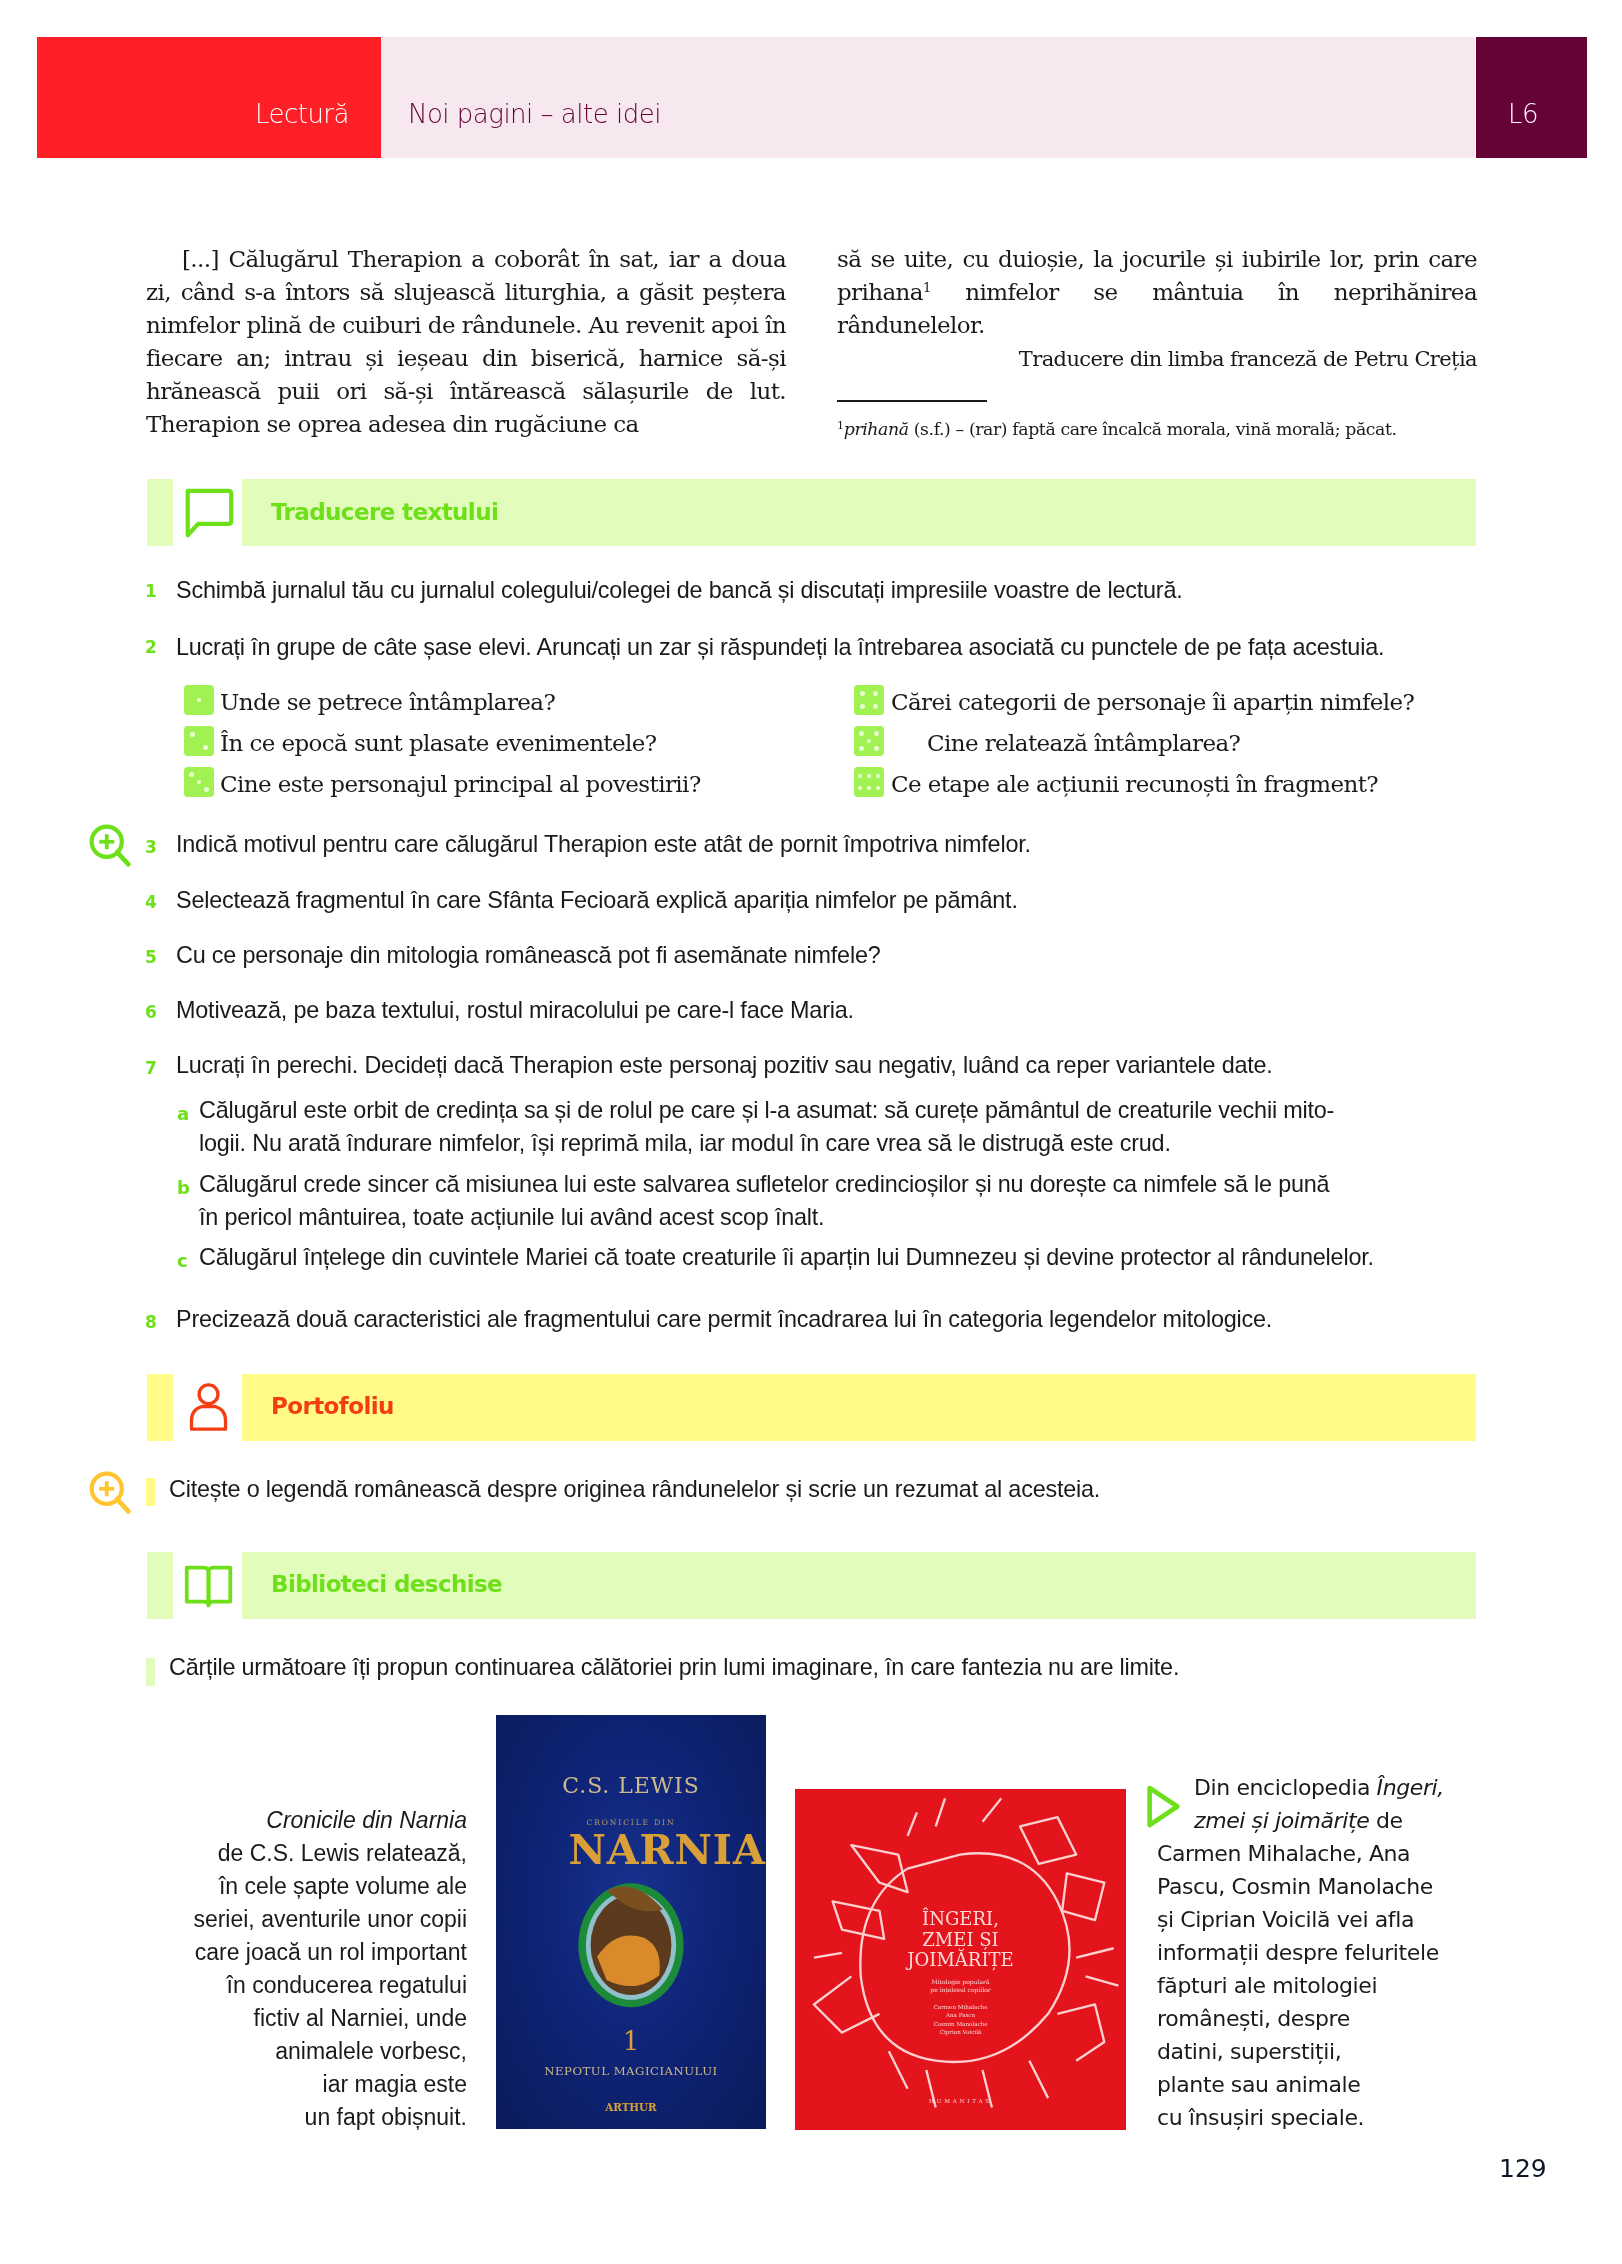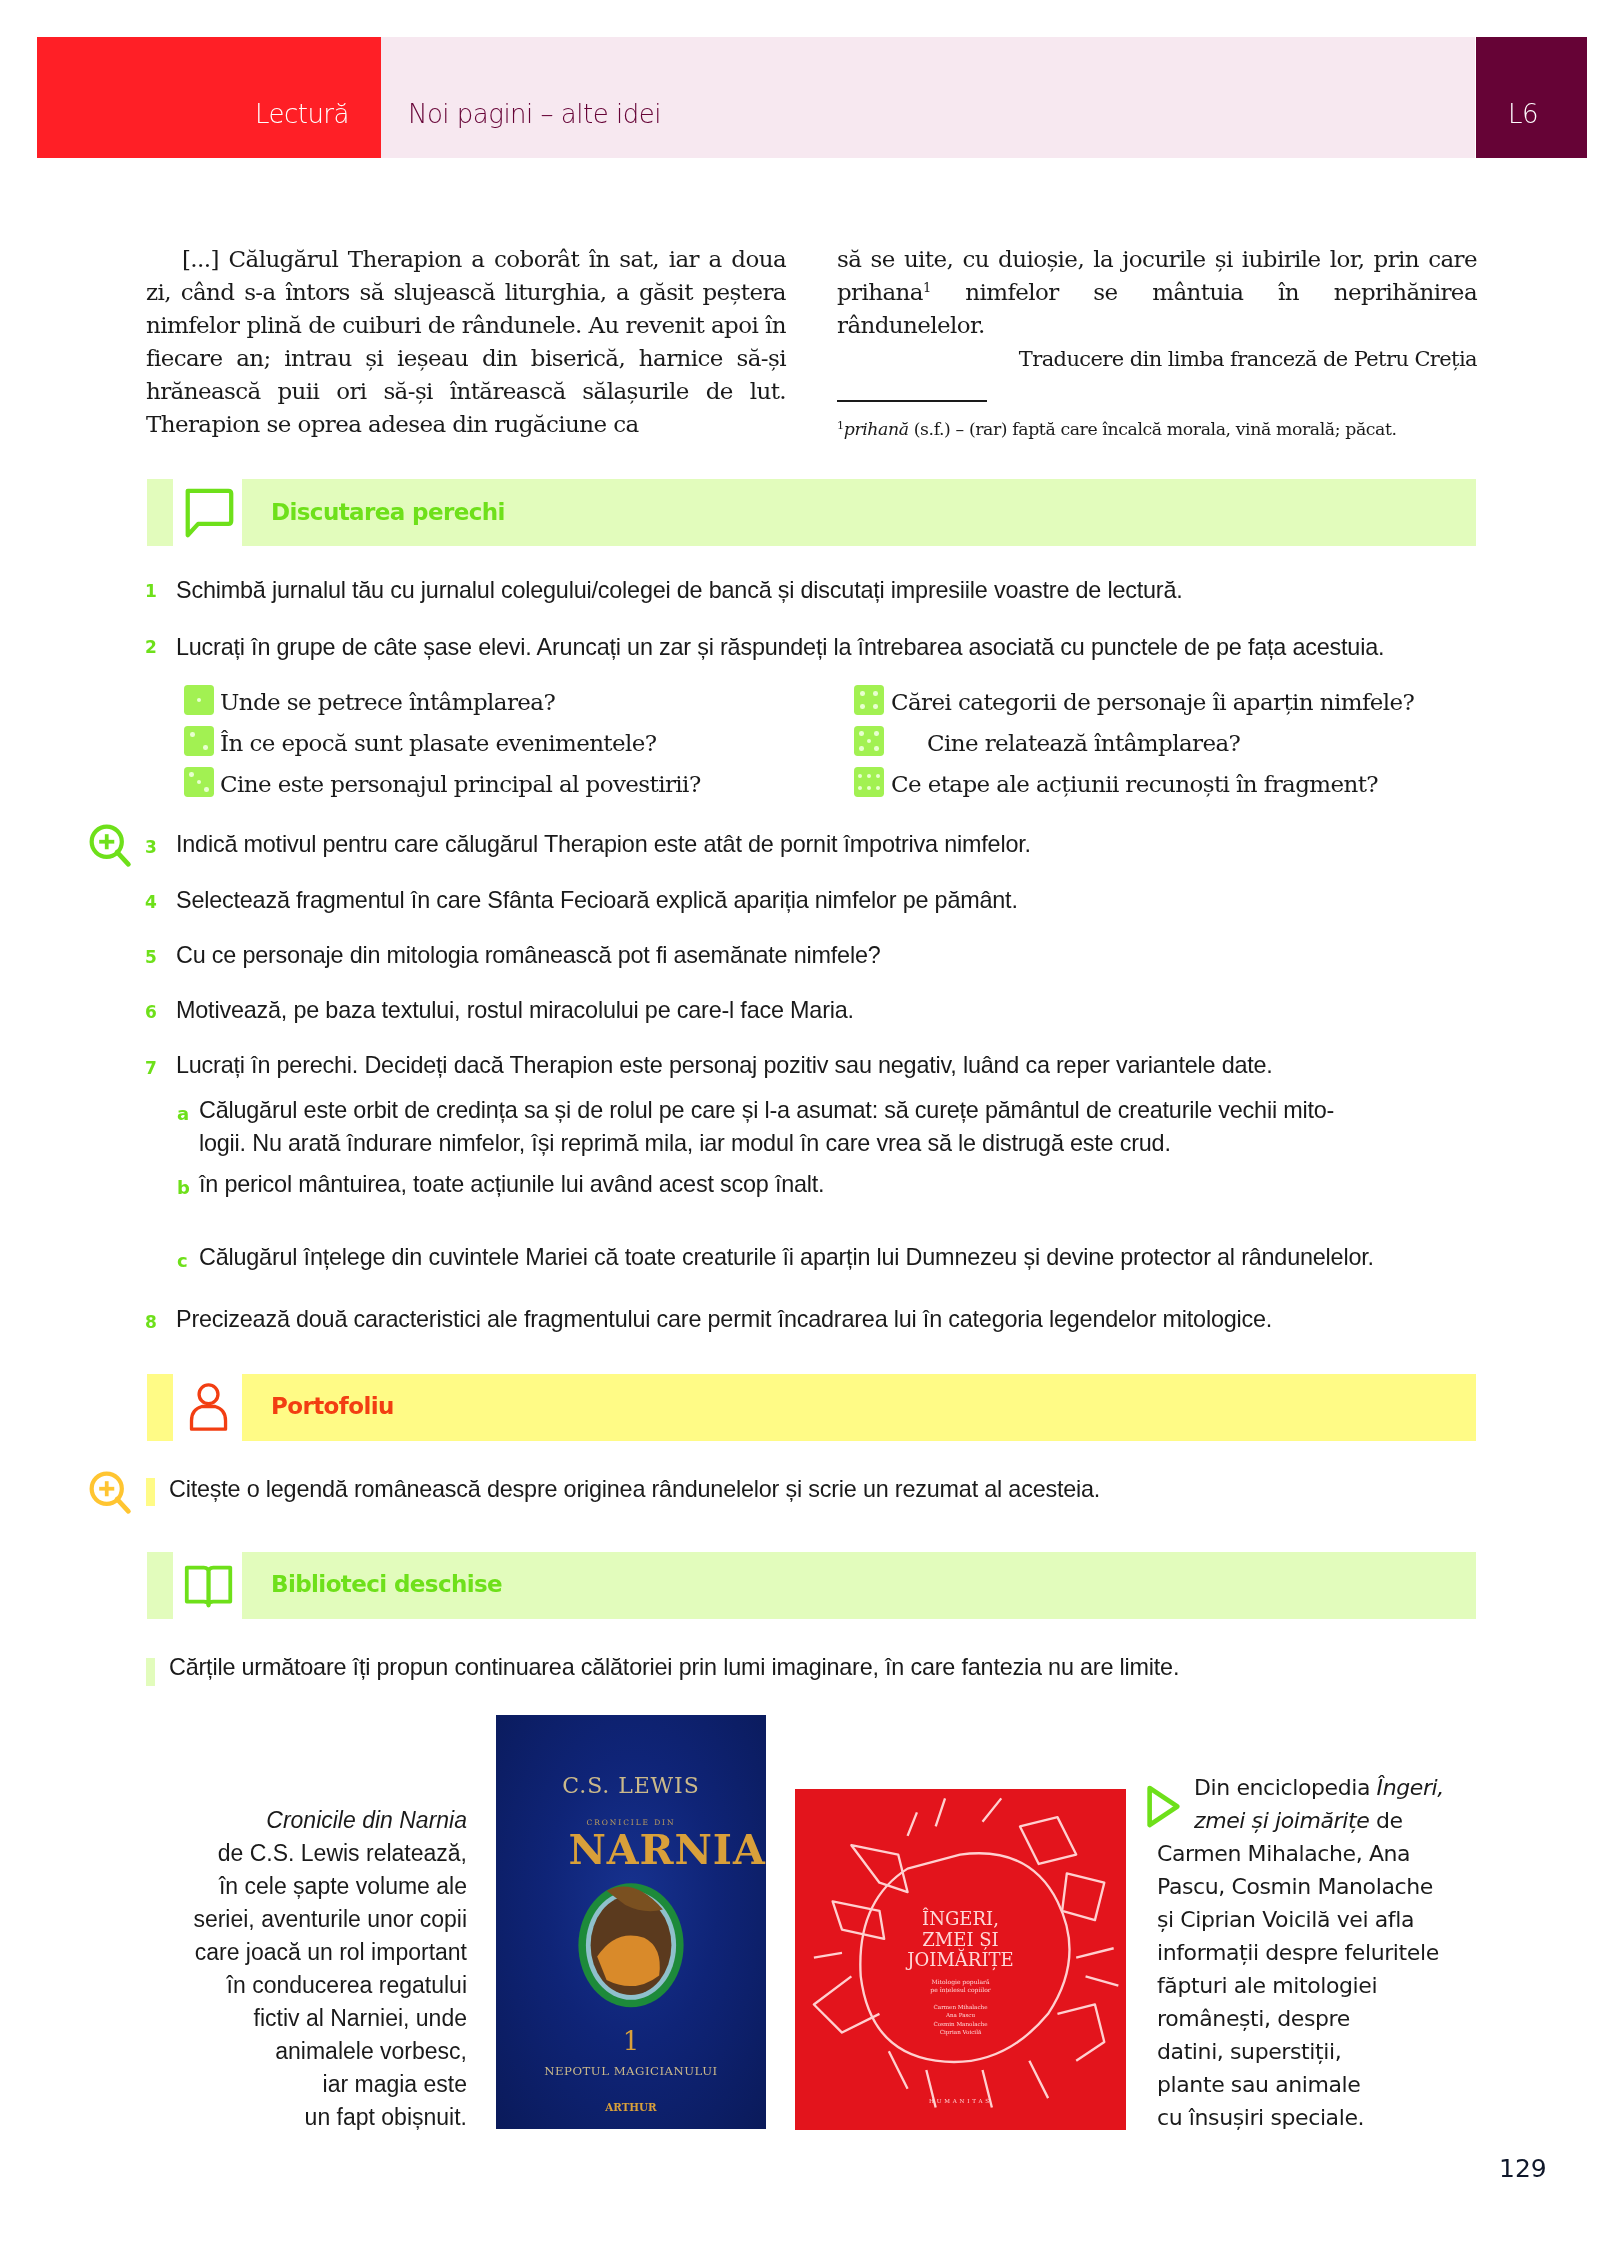--- a/index.html
+++ b/index.html
@@ -87,21 +87,21 @@
 </div>
 <div class="abs serif" id="translator">Traducere din limba franceză de Petru Creția</div>
 <div class="abs" id="fn-rule"></div>
 <div class="abs" id="footnote"><sup>1</sup><i>prihană</i><span> (s.f.) – (rar) faptă care încalcă morala, vină morală; păcat.</span></div>
 
 <div class="band-stub green-band" style="top:479px;"></div>
 <div class="band-main green-band" style="top:479px;"></div>
 <svg class="band-icon" style="top:487px;" viewBox="0 0 55 55">
   <path d="M5 4 H48 Q51 4 51 7 V36 Q51 39 48 39 H16 L5 51 Z" fill="none" stroke="#6ee01a" stroke-width="4.5" stroke-linejoin="round"></path>
 </svg>
-<div class="band-title green-title" style="top:498px;">Discutarea perechi</div>
+<div class="band-title green-title" style="top:498px;">Traducere textului</div>
 
 <span class="qnum" style="top:581px;">1</span>
 <div class="q sans" style="top:574px;">Schimbă jurnalul tău cu jurnalul colegului/colegei de bancă și discutați impresiile voastre de lectură.</div>
 <span class="qnum" style="top:637px;">2</span>
 <div class="q sans" style="top:631px;">Lucrați în grupe de câte șase elevi. Aruncați un zar și răspundeți la întrebarea asociată cu punctele de pe fața acestuia.</div>
 
 <div id="dice-container">
     <div class="die" style="left: 184px; top: 685px;">
       <span class="pip" style="left: 12.6px; top: 12.6px;"></span>
     </div>
@@ -161,20 +161,21 @@
 <span class="qnum" style="top:1058px;">7</span>
 <div class="q sans" style="top:1049px;">Lucrați în perechi. Decideți dacă Therapion este personaj pozitiv sau negativ, luând ca reper variantele date.</div>
 
 <span class="subletter" style="top:1103px;">a</span>
 <div class="sub sans" style="top:1094px;">
   <div>Călugărul este orbit de credința sa și de rolul pe care și l-a asumat: să curețe pământul de creaturile vechii mito-</div>
   <div>logii. Nu arată îndurare nimfelor, își reprimă mila, iar modul în care vrea să le distrugă este crud.</div>
 </div>
 <span class="subletter" style="top:1177px;">b</span>
 <div class="sub sans" style="top:1168px;">
+  <div>Călugărul crede sincer că misiunea lui este salvarea sufletelor credincioșilor și nu dorește ca nimfele să le pună</div>
   <div>în pericol mântuirea, toate acțiunile lui având acest scop înalt.</div>
 </div>
 <span class="subletter" style="top:1250px;">c</span>
 <div class="sub sans" style="top:1241px;">Călugărul înțelege din cuvintele Mariei că toate creaturile îi aparțin lui Dumnezeu și devine protector al rândunelelor.</div>
 
 <span class="qnum" style="top:1312px;">8</span>
 <div class="q sans" style="top:1303px;">Precizează două caracteristici ale fragmentului care permit încadrarea lui în categoria legendelor mitologice.</div>
 
 <div class="band-stub yellow-band" style="top:1374px;"></div>
 <div class="band-main yellow-band" style="top:1374px;"></div>

